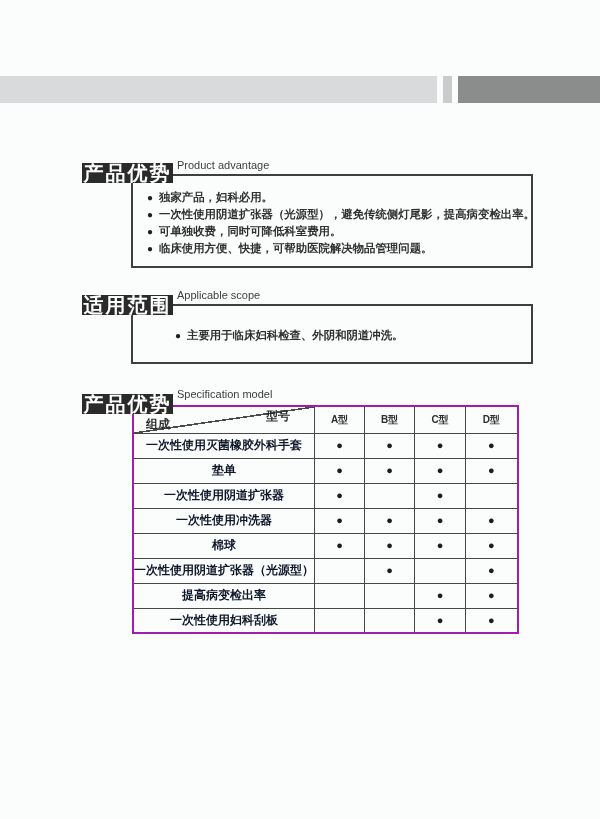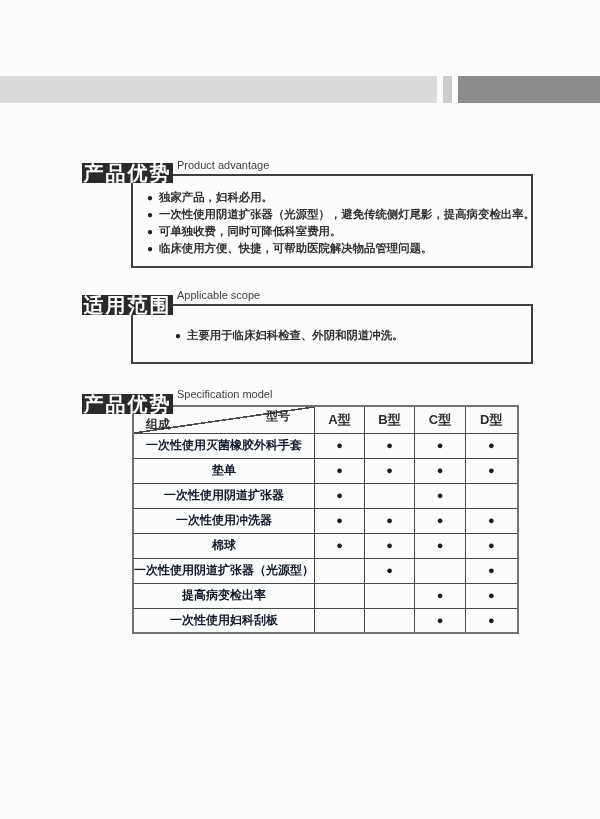--- a/index.html
+++ b/index.html
@@ -61,25 +61,25 @@
   
   .spec-table{
     position:absolute;left:132px;top:405px;
     border-collapse:collapse;table-layout:fixed;z-index:1;
     background:#fbfcfc;
   }
   .spec-table th,.spec-table td{
     border:1.5px solid #474747;
     padding:0;box-sizing:border-box;
   }
-  .spec-table{border:2px solid #737373;}
+  .spec-table{border:2px solid #a21caf;}
   .head-row th{height:27px;}
   .data-row td{height:25px;}
   .col-head{
-    font-size:13px;font-weight:600;color:#2d2d2d;
+    font-size:10px;font-weight:600;color:#2d2d2d;
     text-align:center;vertical-align:middle;
   }
   .name-cell{
     font-size:12px;font-weight:600;color:#0f172a;
     text-align:center;vertical-align:middle;white-space:nowrap;
   }
   .mark-cell{
     text-align:center;vertical-align:middle;
     font-size:11px;color:#1c1c1c;line-height:1;
   }

